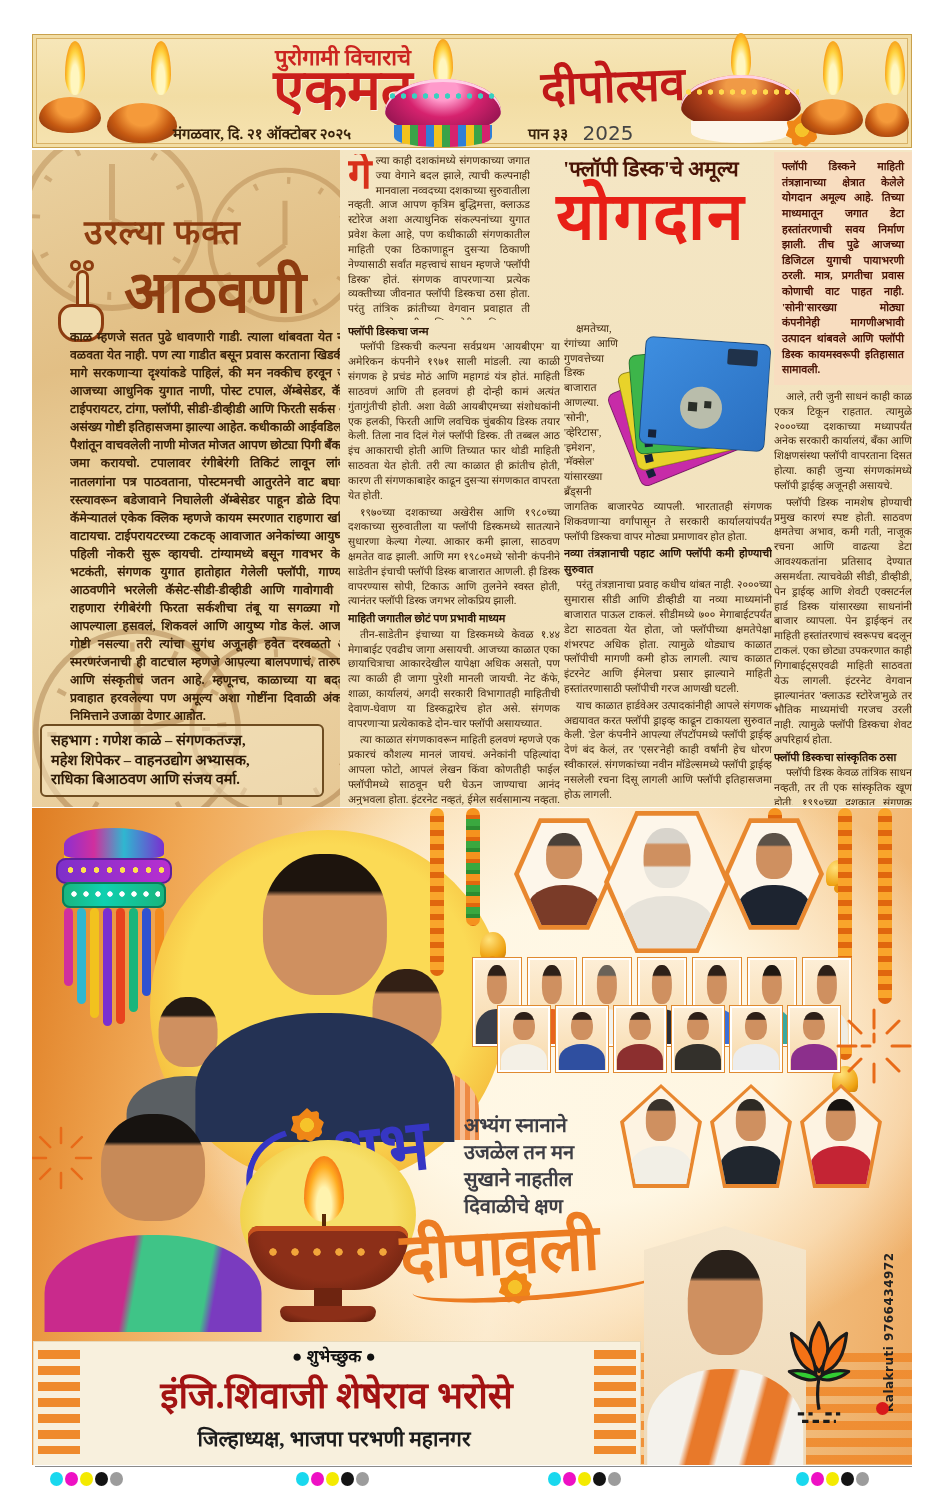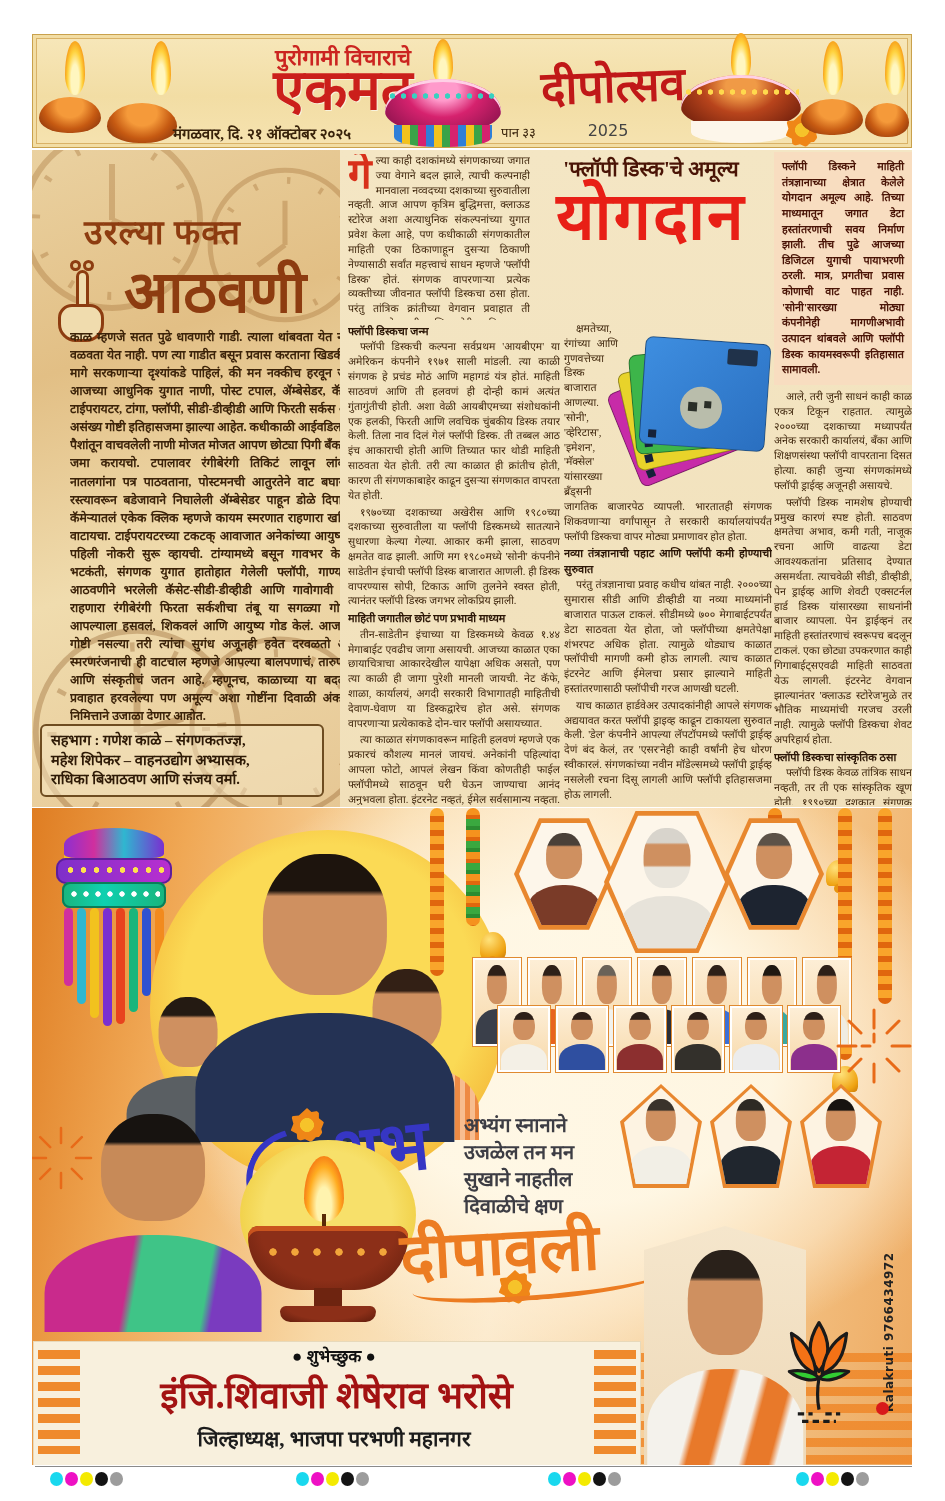--- a/index.html
+++ b/index.html
@@ -9,25 +9,25 @@
 
   
   #masthead{position:absolute;left:32px;top:34px;width:880px;height:114px;
     background:linear-gradient(180deg,#f7e7ba 0%,#f2ddA4 55%,#f6e3b0 100%);
     border:1px solid #c9a14c;box-shadow:inset 0 0 0 3px #f2ddA4, inset 0 0 0 4px #d9b267;}
   .mh-tagline{position:absolute;left:160px;top:6px;width:300px;text-align:center;
     font-size:22px;font-weight:700;color:#cb2420;}
   .mh-title{position:absolute;left:150px;top:26px;width:320px;text-align:center;
     font-size:56px;line-height:1.05;font-weight:900;color:#cb1f1b;text-shadow:1px 1px 0 #f8f2dd;}
   .mh-date{position:absolute;left:140px;top:88px;width:250px;font-size:15px;font-weight:700;color:#38220a;}
-  .mh-page{position:absolute;left:468px;top:88px;font-size:13px;font-weight:400;color:#38220a;}
+  .mh-page{position:absolute;left:495px;top:88px;font-size:15px;font-weight:700;color:#38220a;}
   .mh-fest{position:absolute;left:455px;top:18px;width:250px;text-align:center;
     font-size:46px;font-weight:900;color:#c01818;transform:rotate(-2deg);
     font-family:"DejaVu Sans",sans-serif;text-shadow:1px 1px 0 #f3e0b0;}
-  .mh-year{position:absolute;left:535px;top:86px;width:80px;text-align:center;font-size:16px;color:#444;font-family:"DejaVu Sans",sans-serif;}
+  .mh-year{position:absolute;left:535px;top:86px;width:80px;text-align:center;font-size:20px;color:#444;font-family:"DejaVu Sans",sans-serif;}
 
   .flame{position:absolute;width:20px;height:54px;
     background:radial-gradient(ellipse at 50% 72%,#fff6bf 0 28%,#ffd23e 52%,#f5910f 78%,rgba(240,112,16,.15));
     border-radius:50% 50% 50% 50% / 62% 62% 38% 38%;}
   .diya-bowl{position:absolute;background:radial-gradient(ellipse at 50% 25%,#f59a3a 0 30%,#c65a12 60%,#77290a);
     border-radius:50% 50% 46% 46% / 58% 58% 42% 42%;}
   .c-diya{position:absolute;}
   .c-diya .cup{position:absolute;left:0;bottom:14px;width:100%;height:52%;
     background:radial-gradient(ellipse at 50% 20%,#ff9acb 0 18%,#d6226e 45%,#7c0f46);
     border-radius:50% 50% 48% 48%/60% 60% 40% 40%;box-shadow:inset 0 3px 0 #ffd0e6;}

